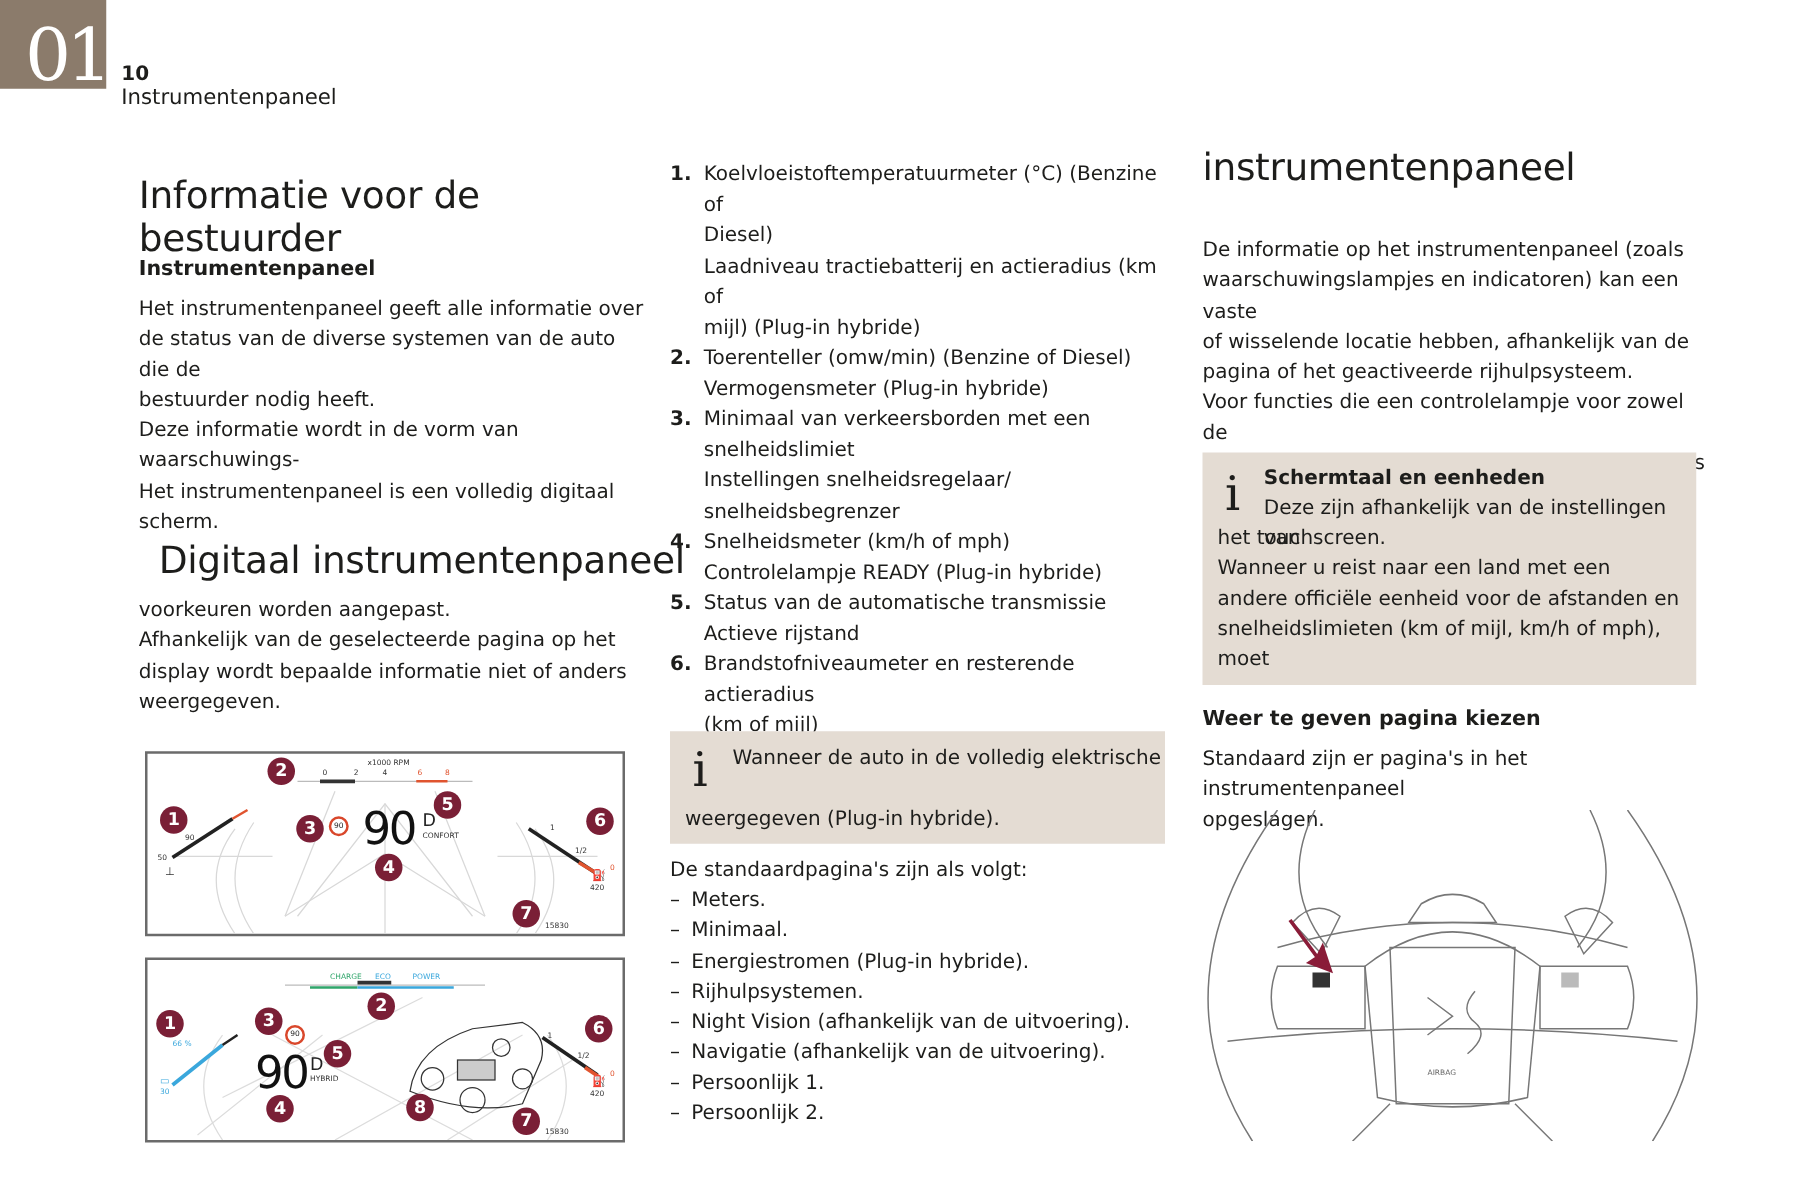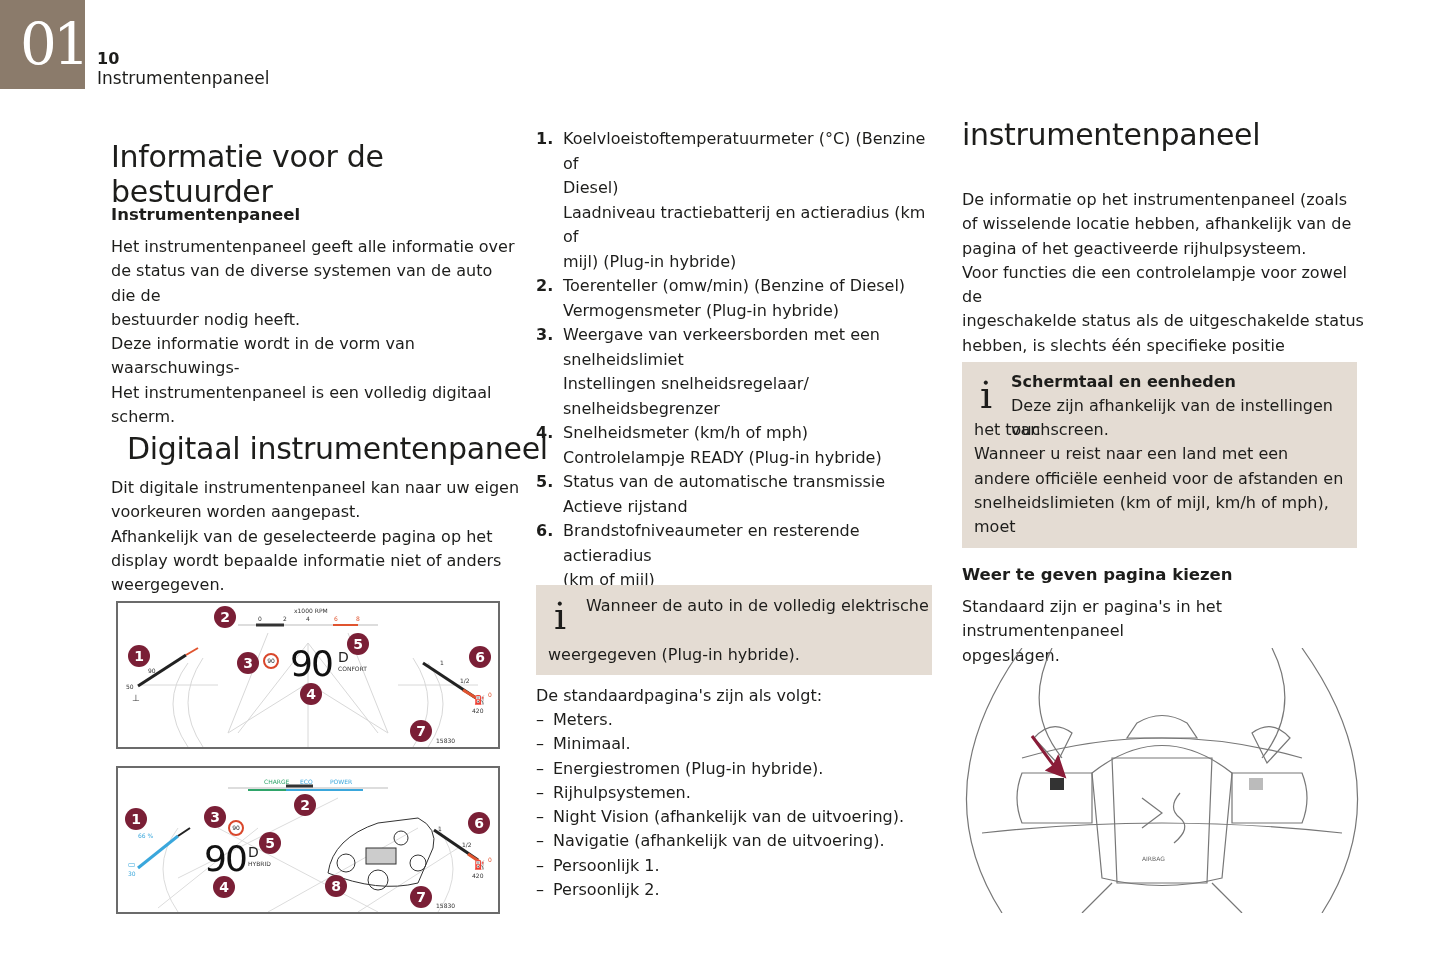--- a/index.html
+++ b/index.html
@@ -1,17 +1,17 @@
 <!DOCTYPE html>
 <html><head>
 <meta charset="utf-8">
 <style>
   html, body { margin:0; padding:0; background:#ffffff; }
   body { width:1445px; height:963px; position:relative; overflow:hidden; font-family:"DejaVu Sans", sans-serif; color:#1d1d1b; }
-  .chapter-box { position:absolute; left:0; top:0; width:85px; height:89px; background:#8b7b6b; }
+  .chapter-box { position:absolute; left:0; top:0; width:85px; height:71px; background:#8b7b6b; }
   .chapter-box span { position:absolute; left:20px; top:8px; font-family:"DejaVu Serif", serif; font-size:58px; color:#ffffff; letter-spacing:-4px; font-weight:normal; line-height:72px; }
   .page-num { position:absolute; left:97px; top:49px; font-size:16px; font-weight:bold; }
   .page-section { position:absolute; left:97px; top:68px; font-size:17px; }
 
   .h1 { font-size:30px; line-height:35px; font-weight:normal; margin:0; letter-spacing:-0.3px; }
   .h3 { font-size:16.5px; font-weight:bold; margin:0; }
   .p { font-size:16px; line-height:24.3px; margin:0; }
 
   .abs { position:absolute; }
 
@@ -53,21 +53,20 @@
 <div class="abs p" style="left:111px; top:235px; width:410px;">
   <div>Het instrumentenpaneel geeft alle informatie over</div>
   <div>de status van de diverse systemen van de auto die de</div>
   <div>bestuurder nodig heeft.</div>
   <div>Deze informatie wordt in de vorm van waarschuwings-</div>
   <div>Het instrumentenpaneel is een volledig digitaal</div>
   <div>scherm.</div>
 </div>
 <div class="abs h1" style="left:127px; top:431px;">Digitaal instrumentenpaneel</div>
 <div class="abs p" style="left:111px; top:476px; width:410px;">
-  <div>Dit digitale instrumentenpaneel kan naar uw eigen</div>
   <div>voorkeuren worden aangepast.</div>
   <div>Afhankelijk van de geselecteerde pagina op het</div>
   <div>display wordt bepaalde informatie niet of anders</div>
   <div>weergegeven.</div>
 </div>
 
 <div class="figure" style="left:116px; top:601px; width:380px; height:144px;">
   <svg width="380" height="144" style="position:absolute;left:0;top:0">
     <g stroke="#d8d8d8" fill="none" stroke-width="1">
       <path d="M70 60 Q 40 100 70 144"></path>
@@ -186,21 +185,21 @@
   <div class="item">
     <div class="num">2.</div>
     <div class="txt">
       <div>Toerenteller (omw/min) (Benzine of Diesel)</div>
       <div>Vermogensmeter (Plug-in hybride)</div>
     </div>
   </div>
   <div class="item">
     <div class="num">3.</div>
     <div class="txt">
-      <div>Weergave van verkeersborden met een</div>
+      <div>Minimaal van verkeersborden met een</div>
       <div>snelheidslimiet</div>
       <div>Instellingen snelheidsregelaar/</div>
       <div>snelheidsbegrenzer</div>
     </div>
   </div>
   <div class="item">
     <div class="num">4.</div>
     <div class="txt">
       <div>Snelheidsmeter (km/h of mph)</div>
       <div><span>Controlelampje </span><b>READY</b><span> (Plug-in hybride)</span></div>
@@ -274,20 +273,21 @@
       <span class="dash">–</span>
       <span>Persoonlijk 2.</span>
     </div>
 </div>
 
 <div class="abs h1" style="left:962px; top:117px;">
   <div>instrumentenpaneel</div>
 </div>
 <div class="abs p" style="left:962px; top:188px; width:410px;">
   <div>De informatie op het instrumentenpaneel (zoals</div>
+  <div>waarschuwingslampjes en indicatoren) kan een vaste</div>
   <div>of wisselende locatie hebben, afhankelijk van de</div>
   <div>pagina of het geactiveerde rijhulpsysteem.</div>
   <div>Voor functies die een controlelampje voor zowel de</div>
   <div>ingeschakelde status als de uitgeschakelde status</div>
   <div>hebben, is slechts één specifieke positie beschikbaar.</div>
 </div>
 
 <div class="infobox" style="left:962px; top:362px; width:395px; height:186px;">
   <div class="info-i" style="left:18px; top:14px;">i</div>
   <div class="p" style="position:absolute; left:49px; top:8px; font-weight:bold;">Schermtaal en eenheden</div>

